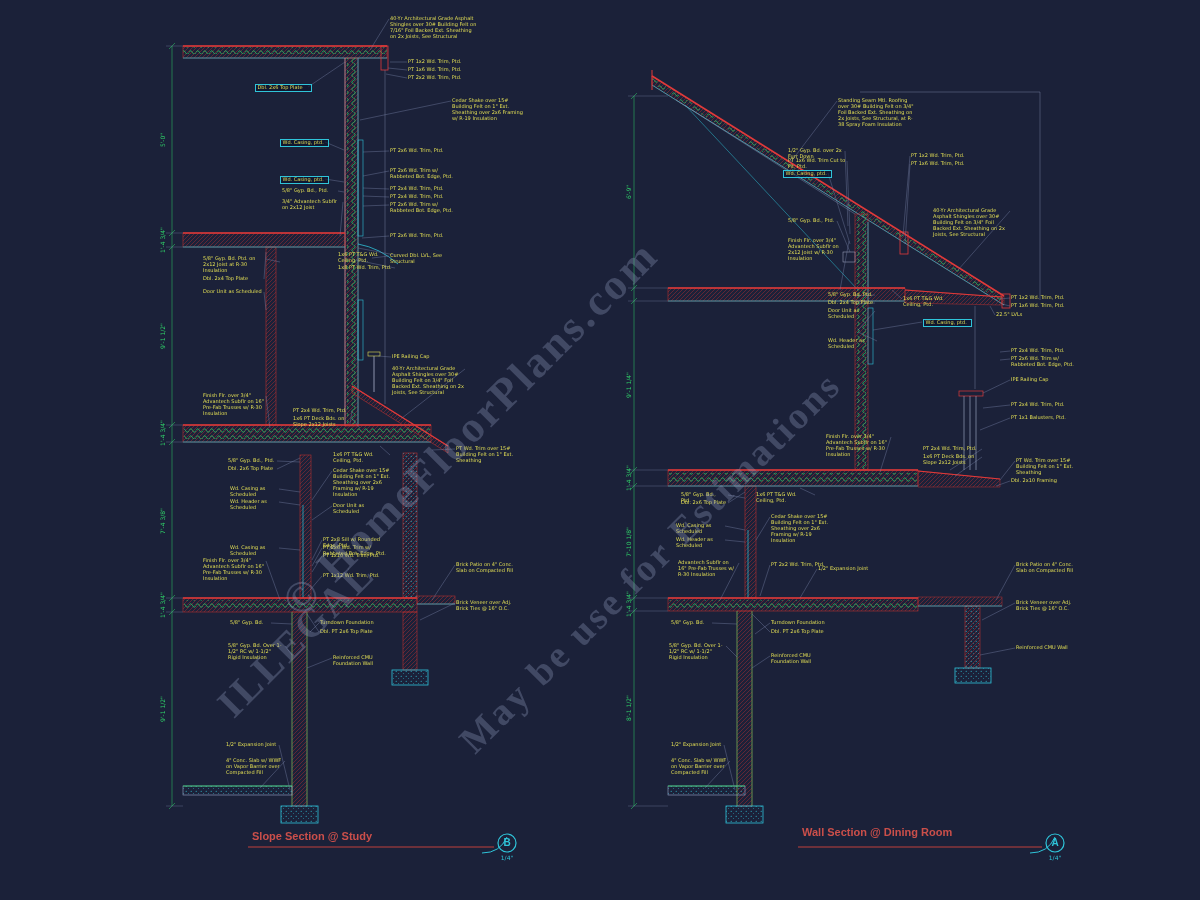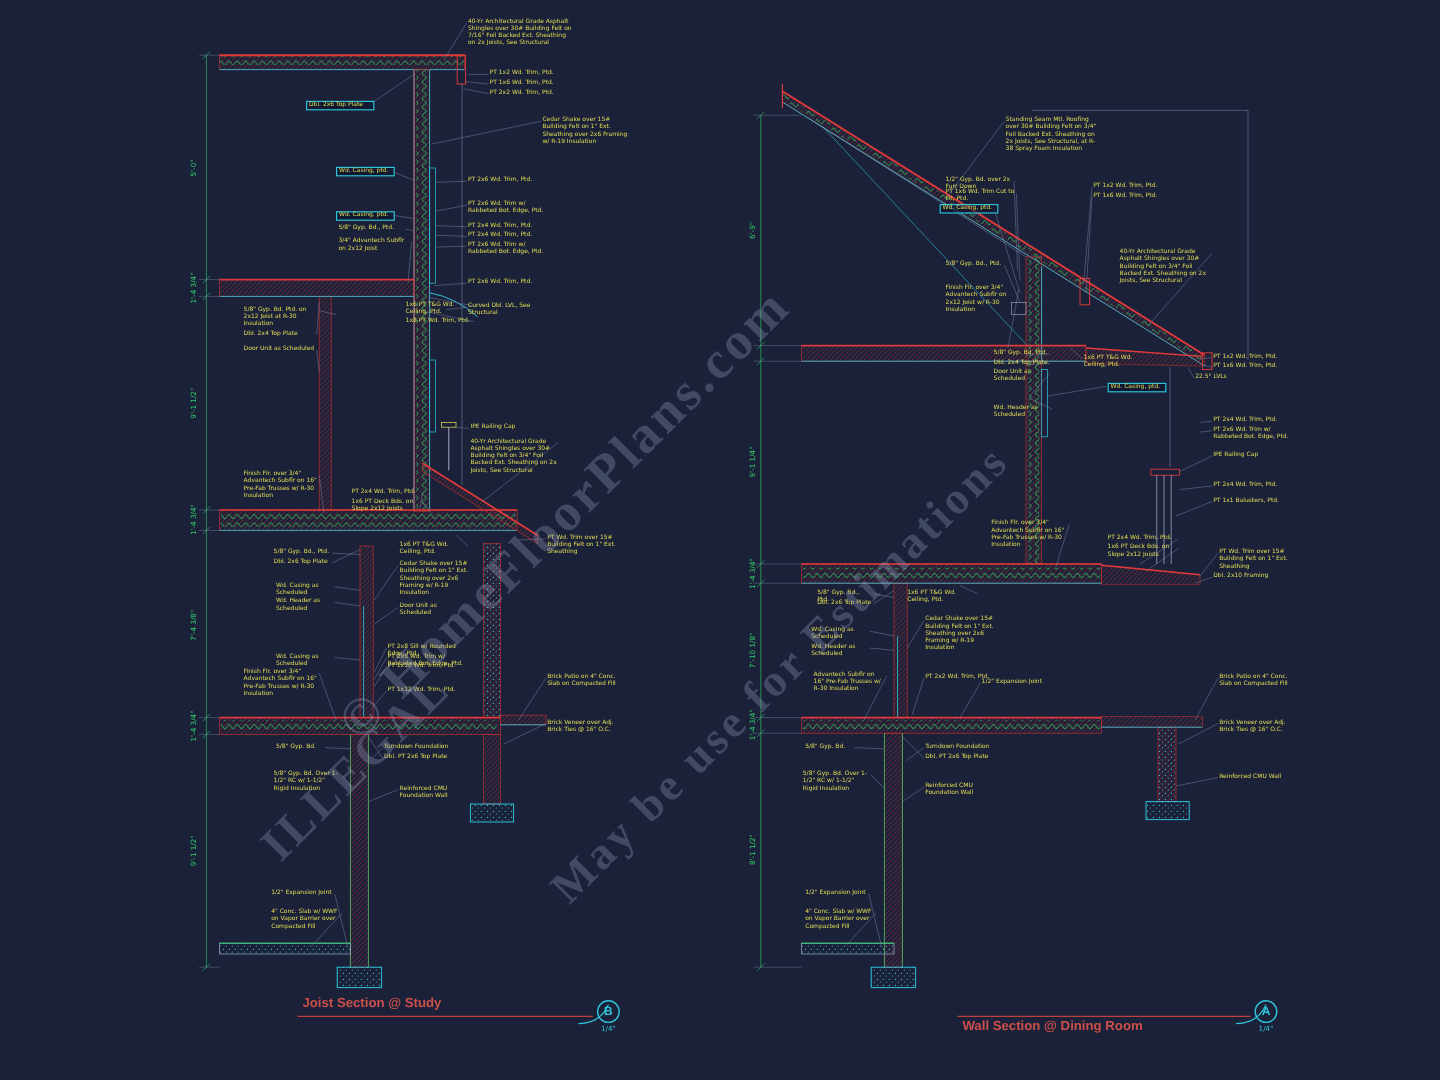--- a/index.html
+++ b/index.html
@@ -418,22 +418,22 @@
       <div class="dim" style="left: 162px; top: 605px;">1'-4 3/4"</div>
       <div class="dim" style="left: 162px; top: 709px;">9'-1 1/2"</div>
       <div class="dim" style="left: 628px; top: 192px;">6'-9"</div>
       <div class="dim" style="left: 628px; top: 385px;">9'-1 1/4"</div>
       <div class="dim" style="left: 628px; top: 478px;">1'-4 3/4"</div>
       <div class="dim" style="left: 628px; top: 542px;">7'-10 1/8"</div>
       <div class="dim" style="left: 628px; top: 604px;">1'-4 3/4"</div>
       <div class="dim" style="left: 628px; top: 708px;">8'-1 1/2"</div>
     </div>
 
-  <div class="sec-title" style="left:252px;top:830px">Joist Section @ Study</div>
-  <div class="sec-title" style="left:802px;top:849px">Wall Section @ Dining Room</div>
+  <div class="sec-title" style="left:252px;top:830px">Slope Section @ Study</div>
+  <div class="sec-title" style="left:802px;top:826px">Wall Section @ Dining Room</div>
   <div class="scale" style="left:507px;top:854px">1/4"</div>
   <div class="scale" style="left:1055px;top:854px">1/4"</div>
 
   <div id="watermark-layer">
       <div class="wm" style="left: 470px; top: 428px; font-size: 44px;">© HomeFloorPlans.com</div>
       <div class="wm" style="left: 296px; top: 638px; font-size: 40px;">ILLEGAL</div>
       <div class="wm" style="left: 650px; top: 562px; font-size: 38px;">May be use for Estimations</div>
     </div>
 </div>
 

